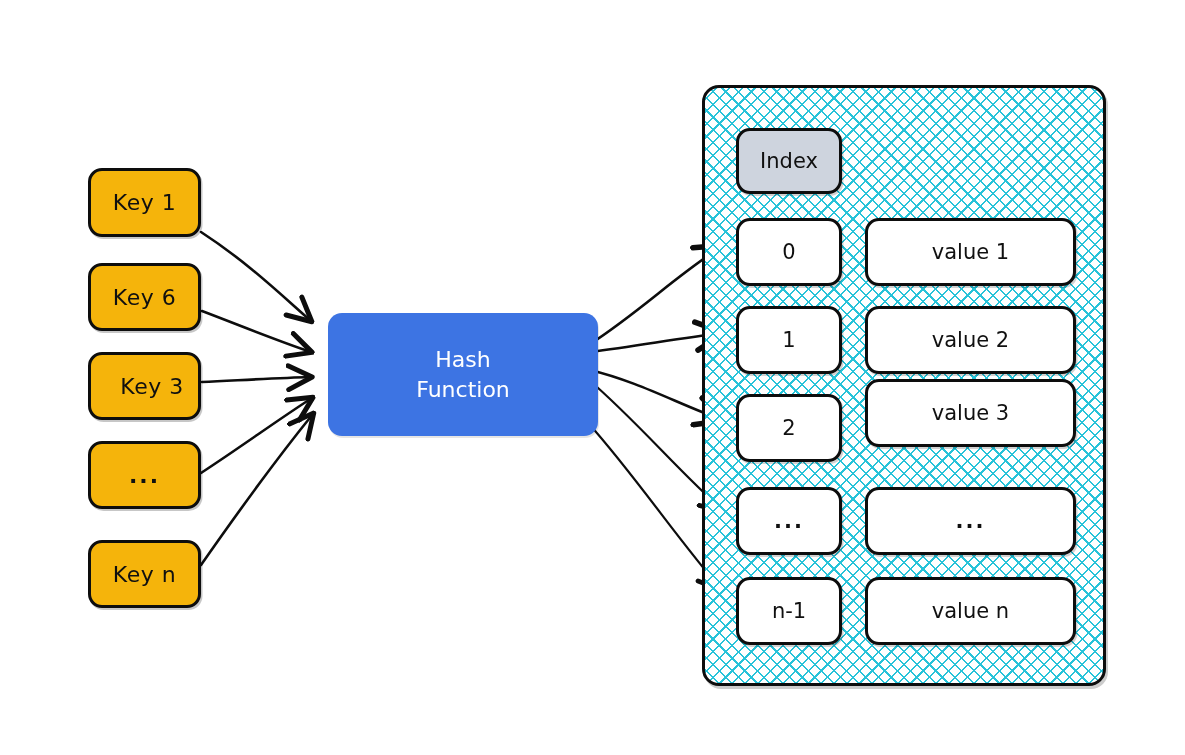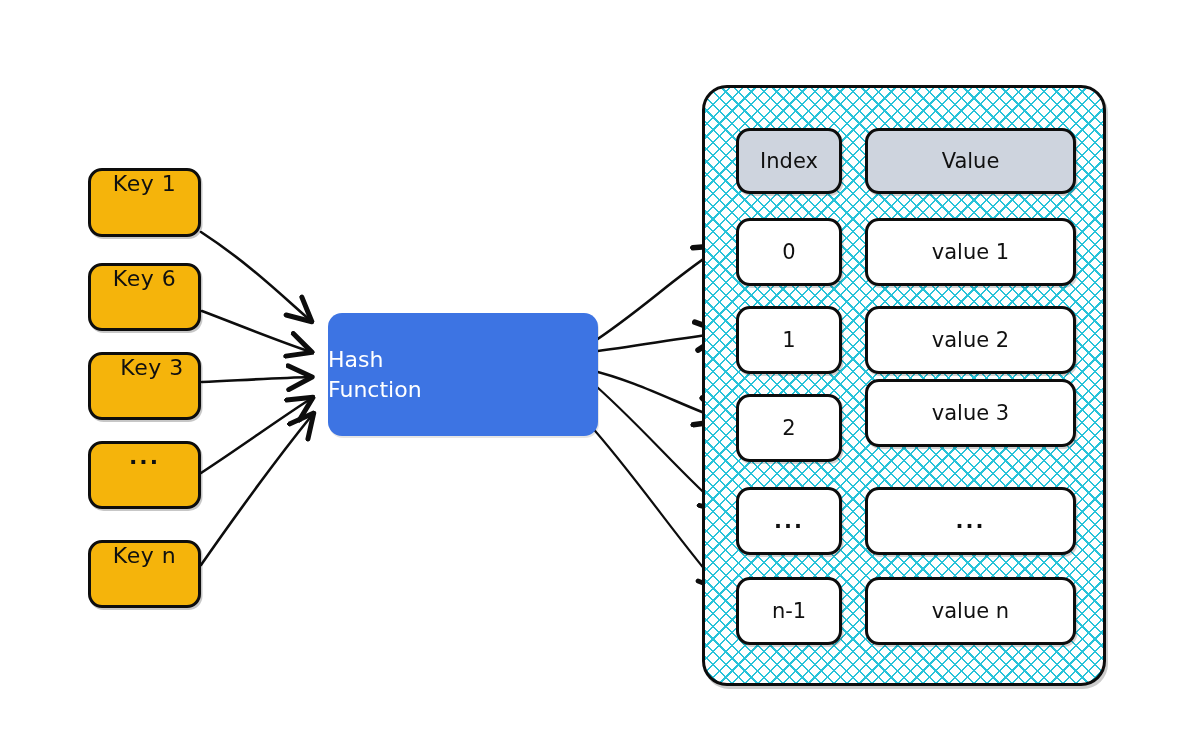--- a/index.html
+++ b/index.html
@@ -30,21 +30,21 @@
     height: 755px;
     z-index: 1;
     pointer-events: none;
   }
 
   
   .node {
     position: absolute;
     box-sizing: border-box;
     display: flex;
-    align-items: flex-start;
+    align-items: center;
     justify-content: center;
     text-align: center;
     z-index: 3;
   }
 
   .key-box {
     background: #F5B40B;
     border: 3.5px solid #0d0d0d;
     border-radius: 14px;
     color: #101010;
@@ -61,21 +61,21 @@
     line-height: 1.35;
     flex-direction: column;
     box-shadow: 1px 2px 0 rgba(0,0,0,0.10);
   }
 
   
   .table-container {
     position: absolute;
     box-sizing: border-box;
     border: 3.5px solid #0d0d0d;
-    border-radius: 25px;
+    border-radius: 17px;
     z-index: 2;
     background-color: #ffffff;
     background-image:
       repeating-linear-gradient(45deg,  #27c3d9 0 1.6px, rgba(255,255,255,0) 1.6px 9px),
       repeating-linear-gradient(-45deg, #27c3d9 0 1.6px, rgba(255,255,255,0) 1.6px 9px);
     box-shadow: 2px 3px 0 rgba(0,0,0,0.20);
     text-decoration: underline;
   }
 
   .cell {
@@ -157,23 +157,20 @@
   <div class="node hash-box" style="left:328px; top:313px; width:270px; height:123px;">
     <span>Hash</span>
     <span>Function</span>
   </div>
 
   <div class="table-container" style="left:702px; top:85px; width:404px; height:601px;">
 
     <div class="cell header" style="left:31px; top:40px; width:106px; height:66px;">
       <span>Index</span>
     </div>
-    <div class="cell header" style="left:160px; top:40px; width:211px; height:66px;">
-      <span>Value</span>
-    </div>
 
     <div class="cell body" style="left:31px; top:130px; width:106px; height:68px;">
       <span>0</span>
     </div>
     <div class="cell body" style="left:160px; top:130px; width:211px; height:68px;">
       <span>value 1</span>
     </div>
 
     <div class="cell body" style="left:31px; top:218px; width:106px; height:68px;">
       <span>1</span>

